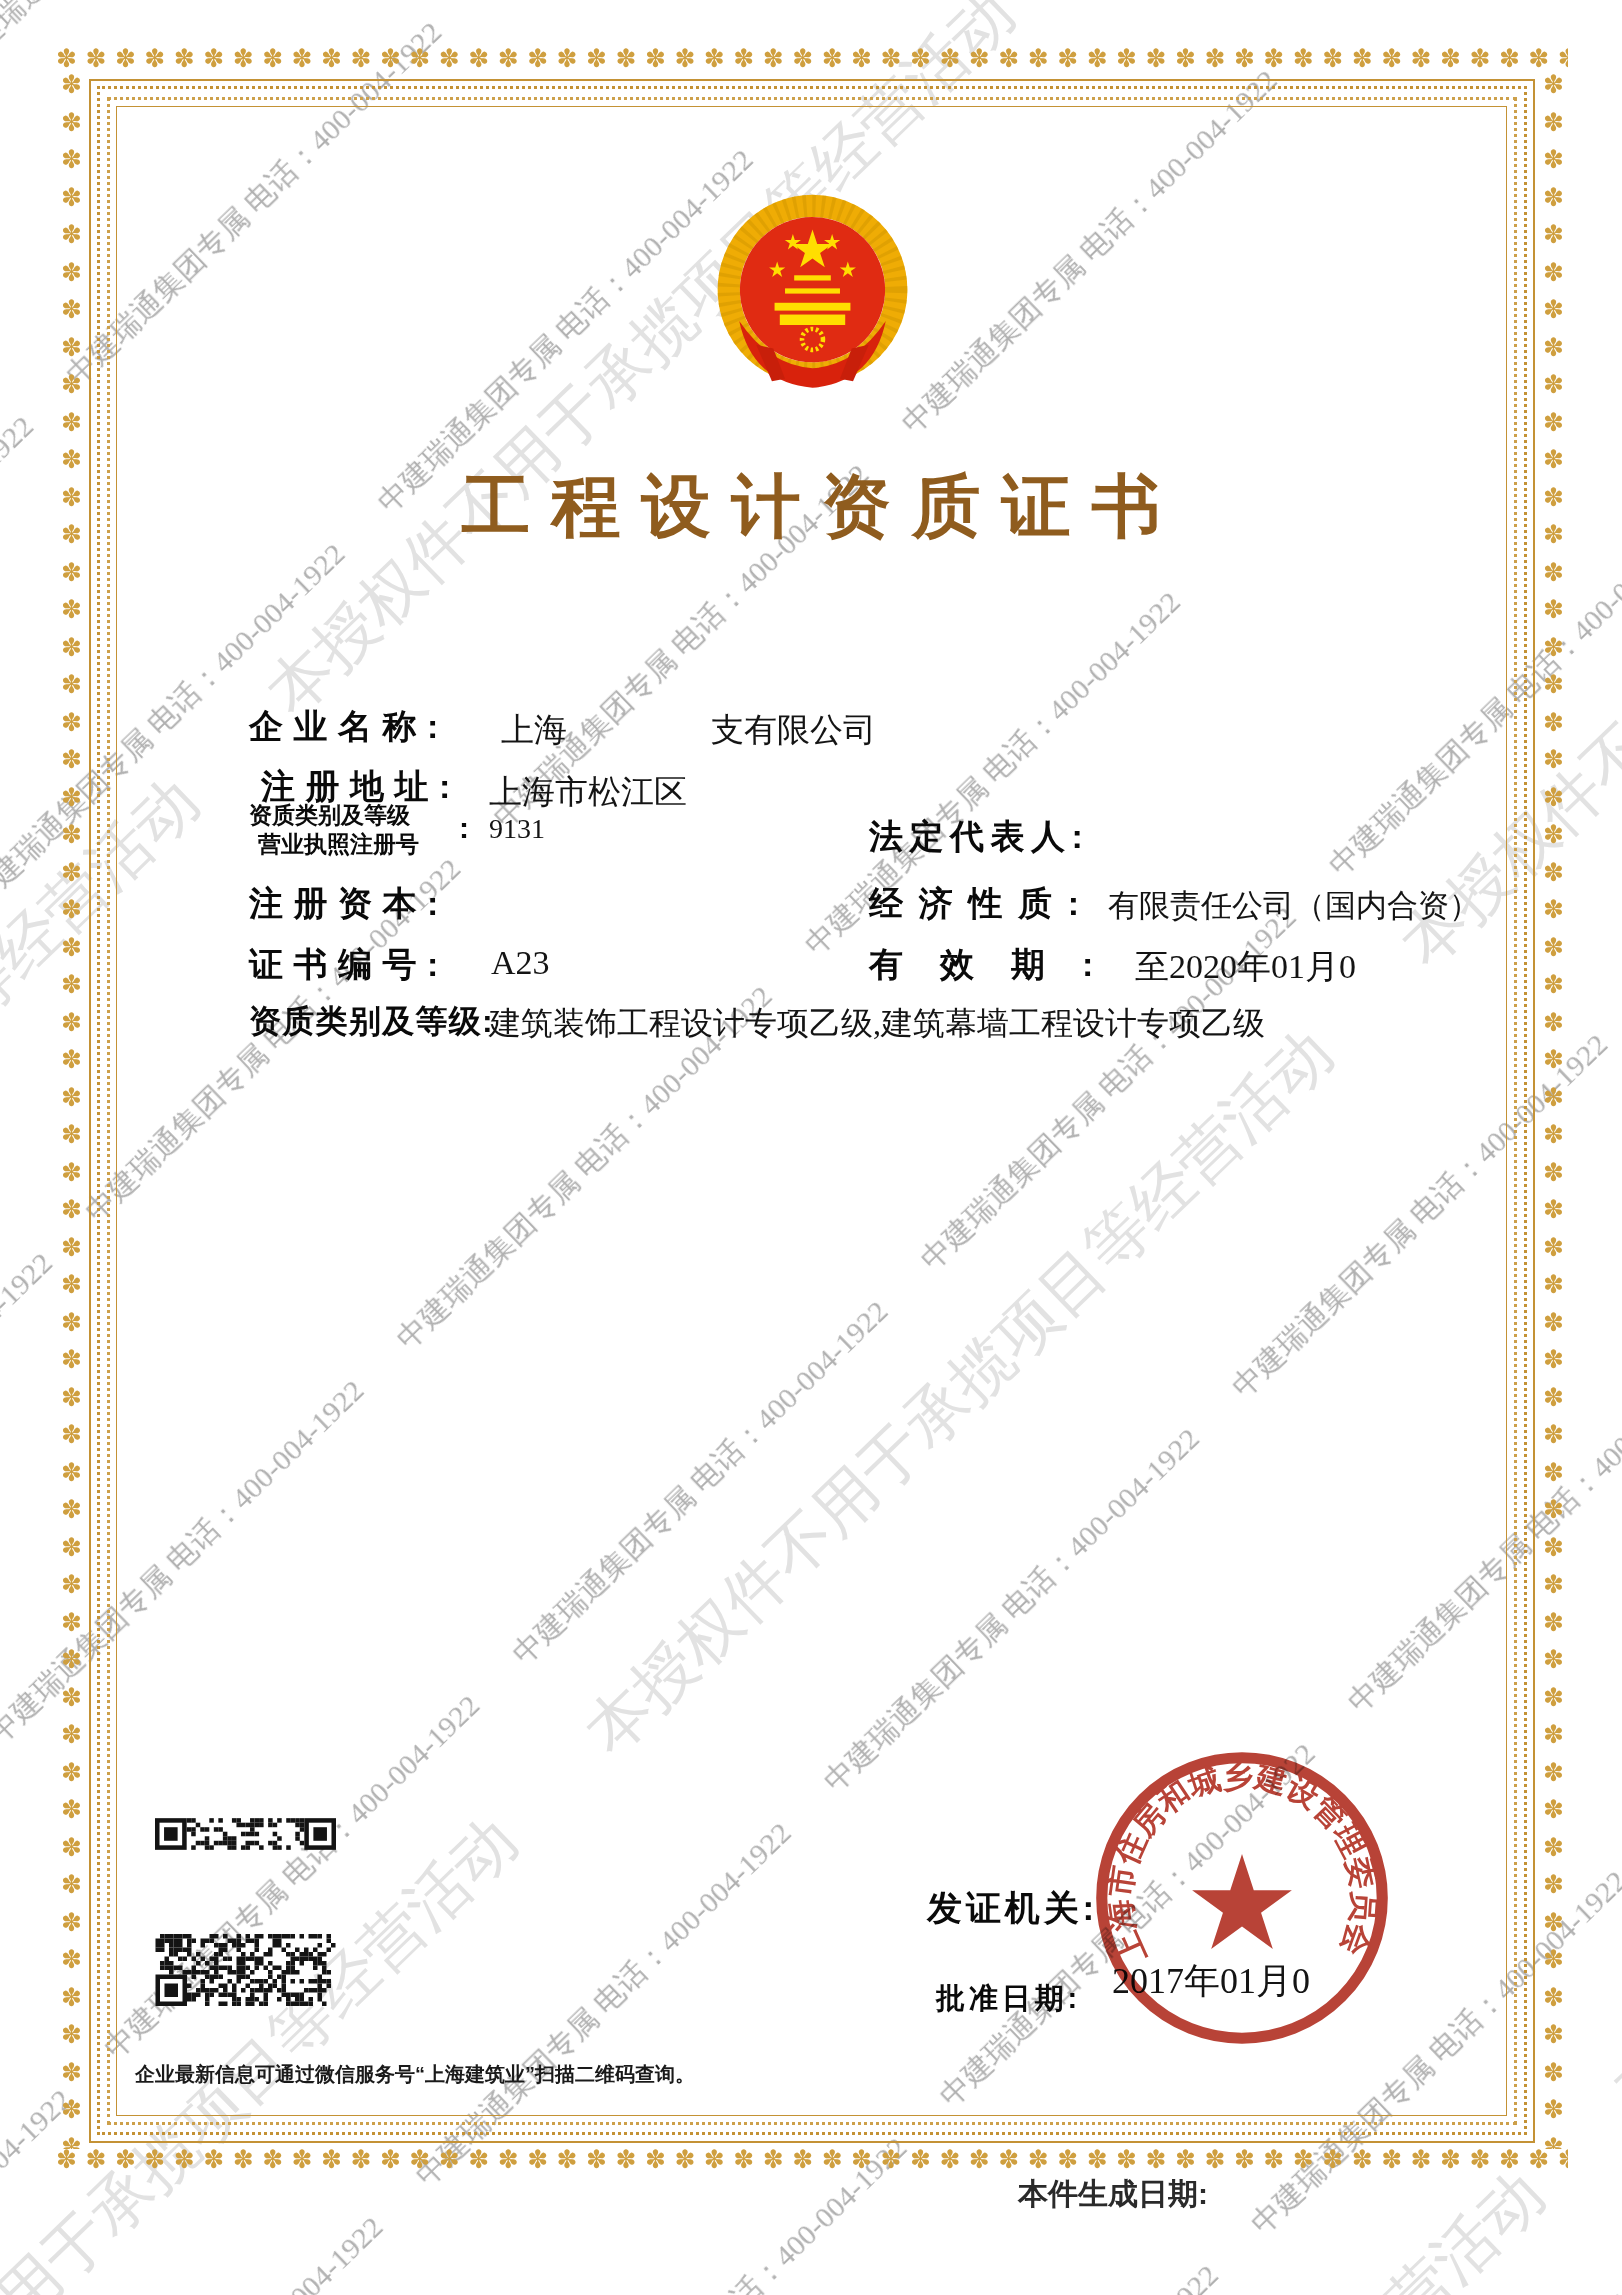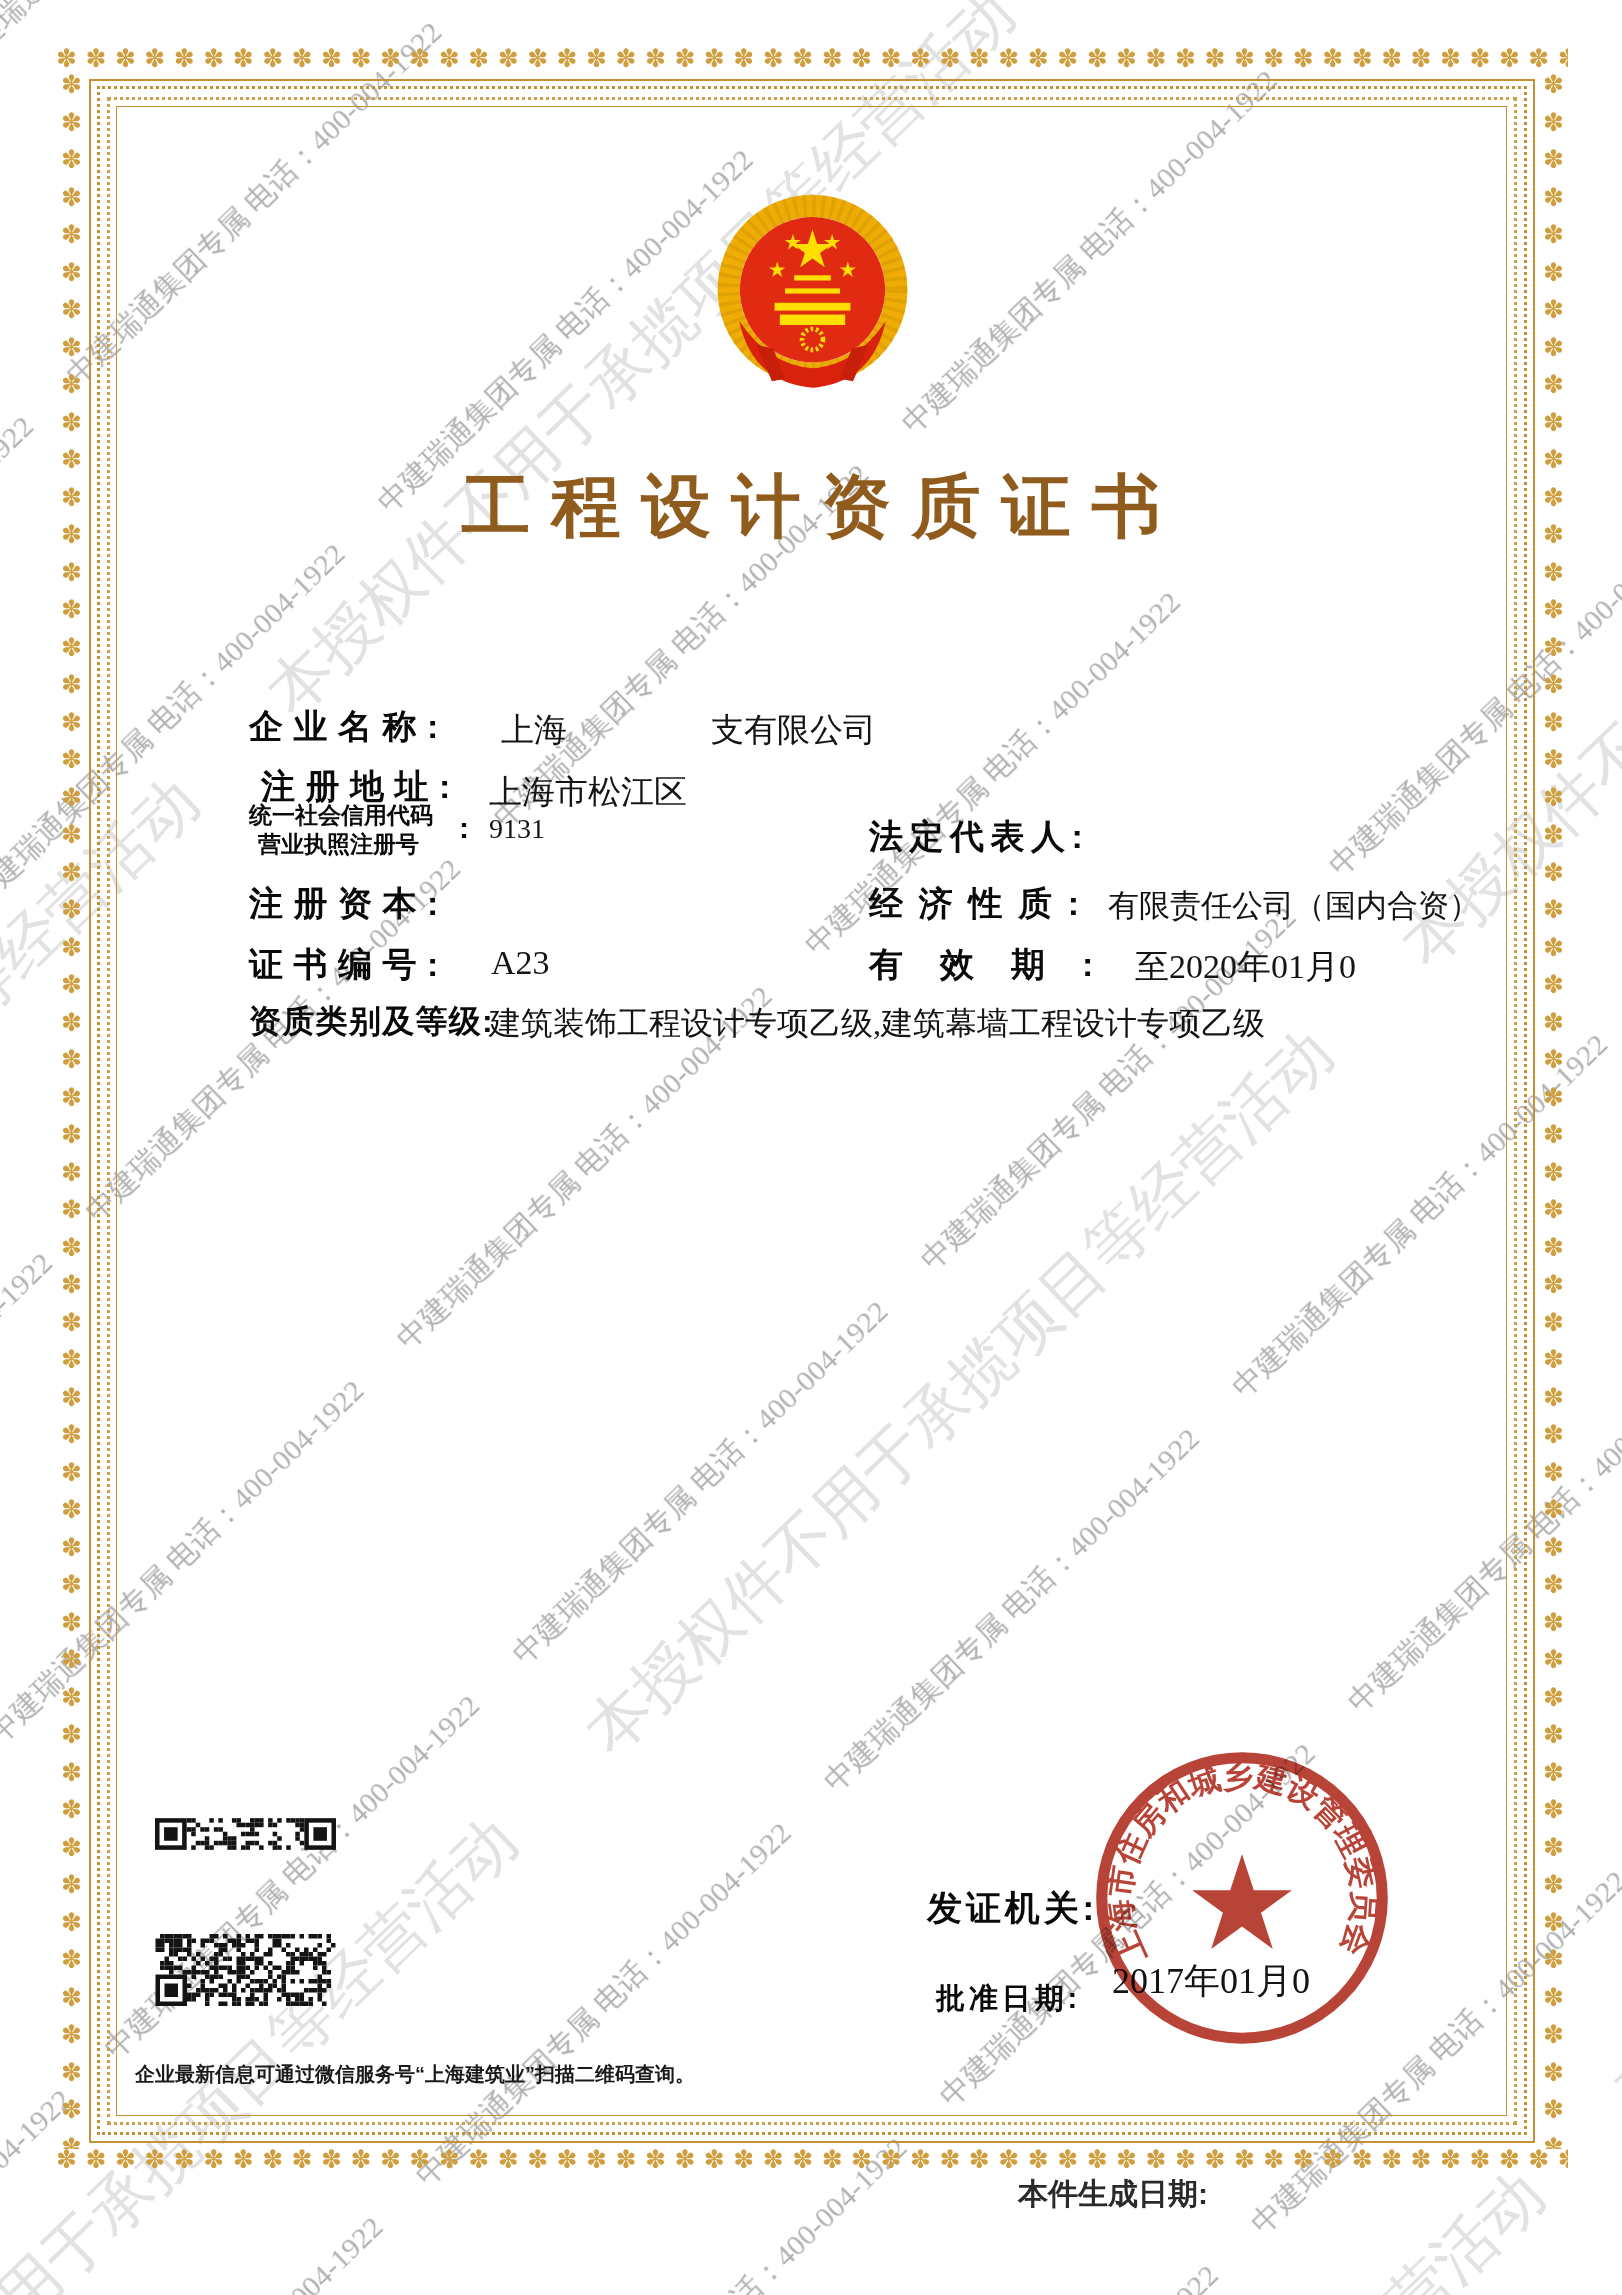--- a/index.html
+++ b/index.html
@@ -108,21 +108,21 @@
 
   <div class="title">工程设计资质证书</div>
 
   <div class="label ls16 content" style="left:249px;top:704px;">企业名称:</div>
   <div class="value content" style="left:492px;top:708px;margin-left:9px;">上海</div>
   <div class="value content" style="left:711px;top:708px;">支有限公司</div>
 
   <div class="label ls16 content" style="left:261px;top:764px;">注册地址:</div>
   <div class="value content" style="left:489px;top:770px;">上海市松江区</div>
 
-  <div class="small-label content" style="left:249px;top:801px;">统一社会信用代码</div>
+  <div class="small-label content" style="left:249px;top:801px;">资质类别及等级</div>
   <div class="small-label content" style="left:258px;top:830px;">营业执照注册号</div>
   <div class="label content" style="left:459px;top:811px;font-size:30px;">:</div>
   <div class="value content" style="left:489px;top:813px;font-size:28px;">9131</div>
 
   <div class="label ls10 content" style="left:869px;top:814px;">法定代表人:</div>
   <div class="value content" style="left:1112px;top:818px;"></div>
 
   <div class="label ls16 content" style="left:249px;top:881px;">注册资本:</div>
   <div class="value content" style="left:489px;top:885px;"></div>
 

